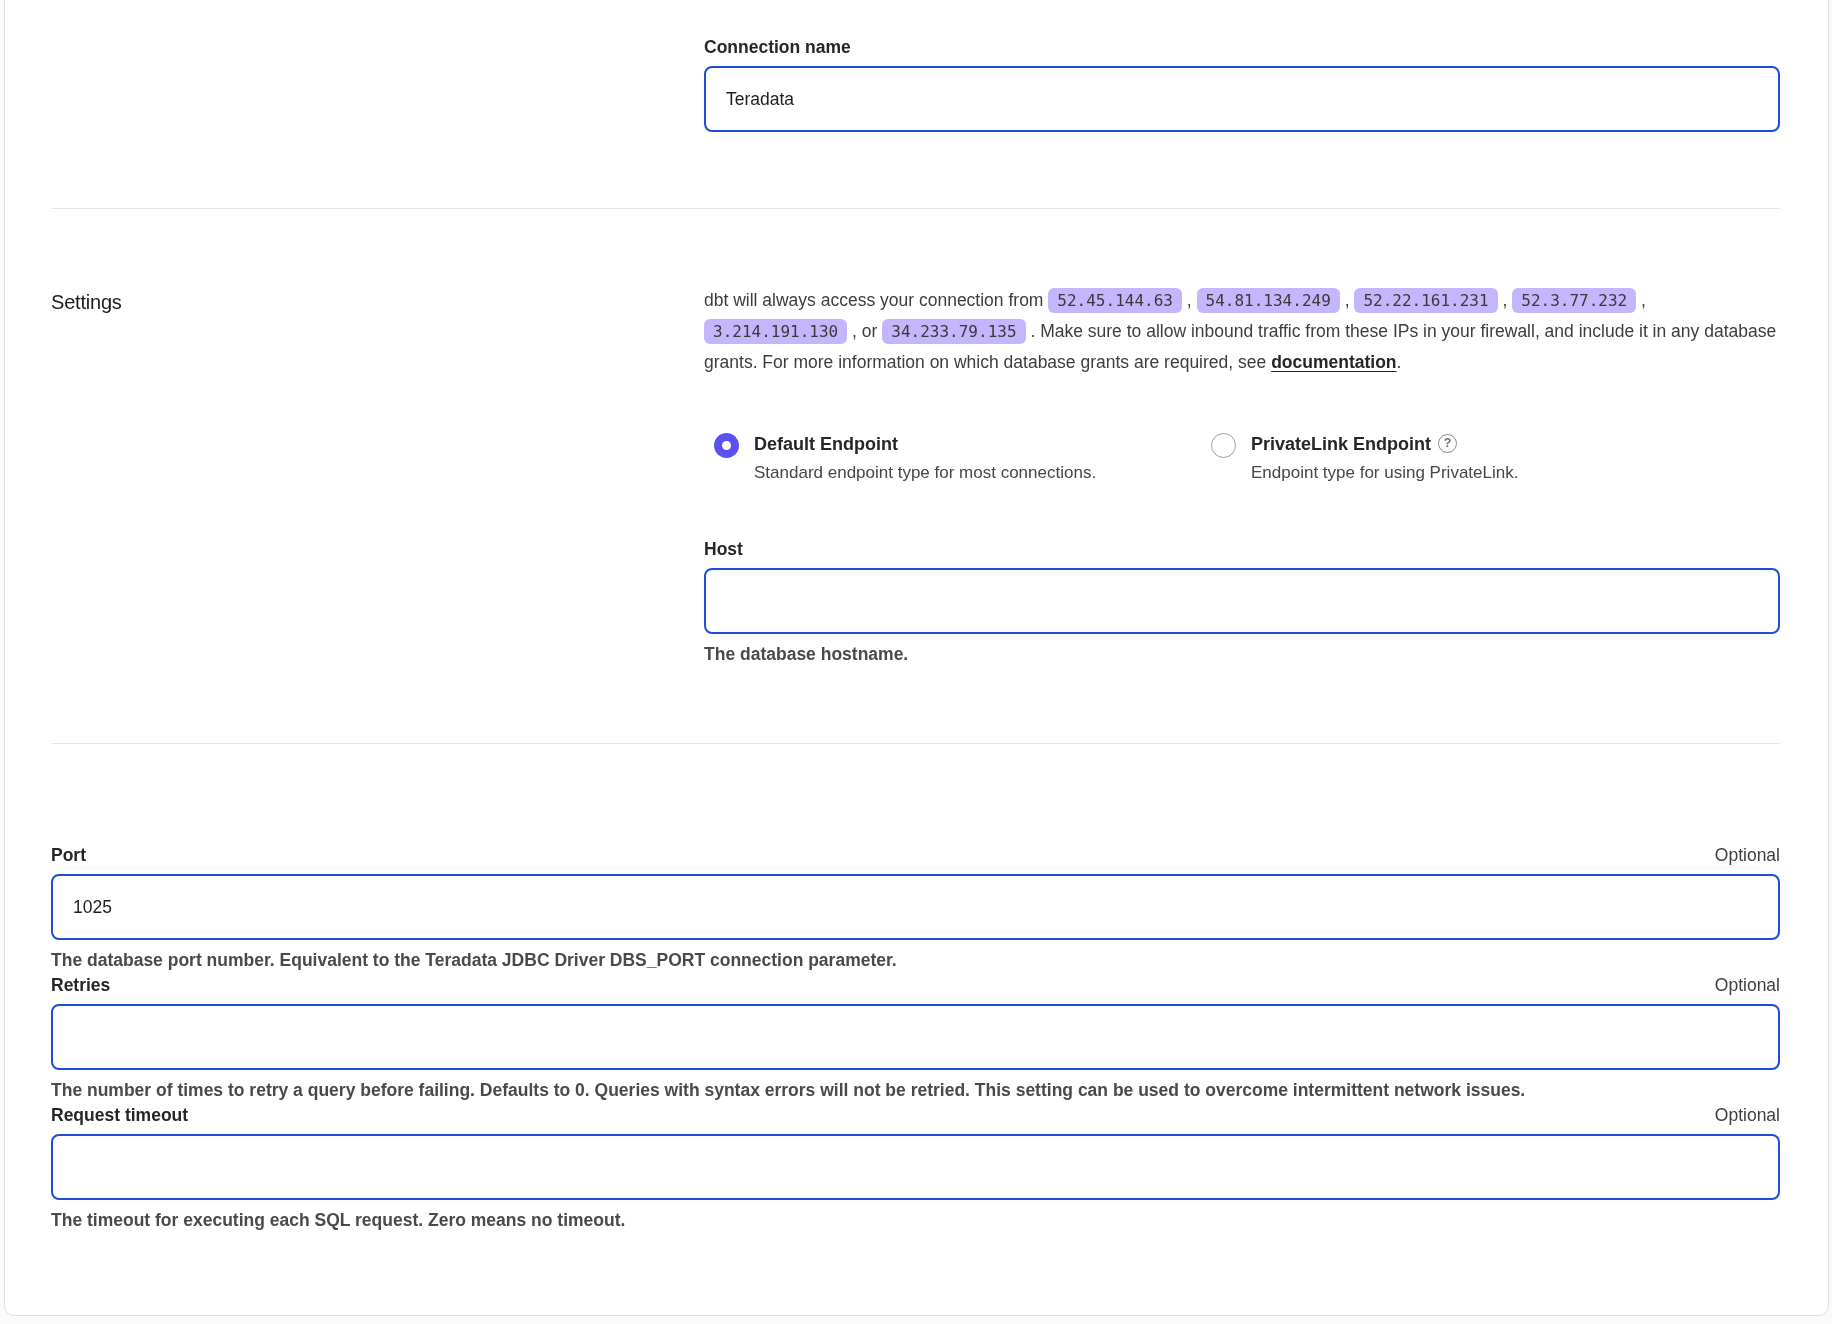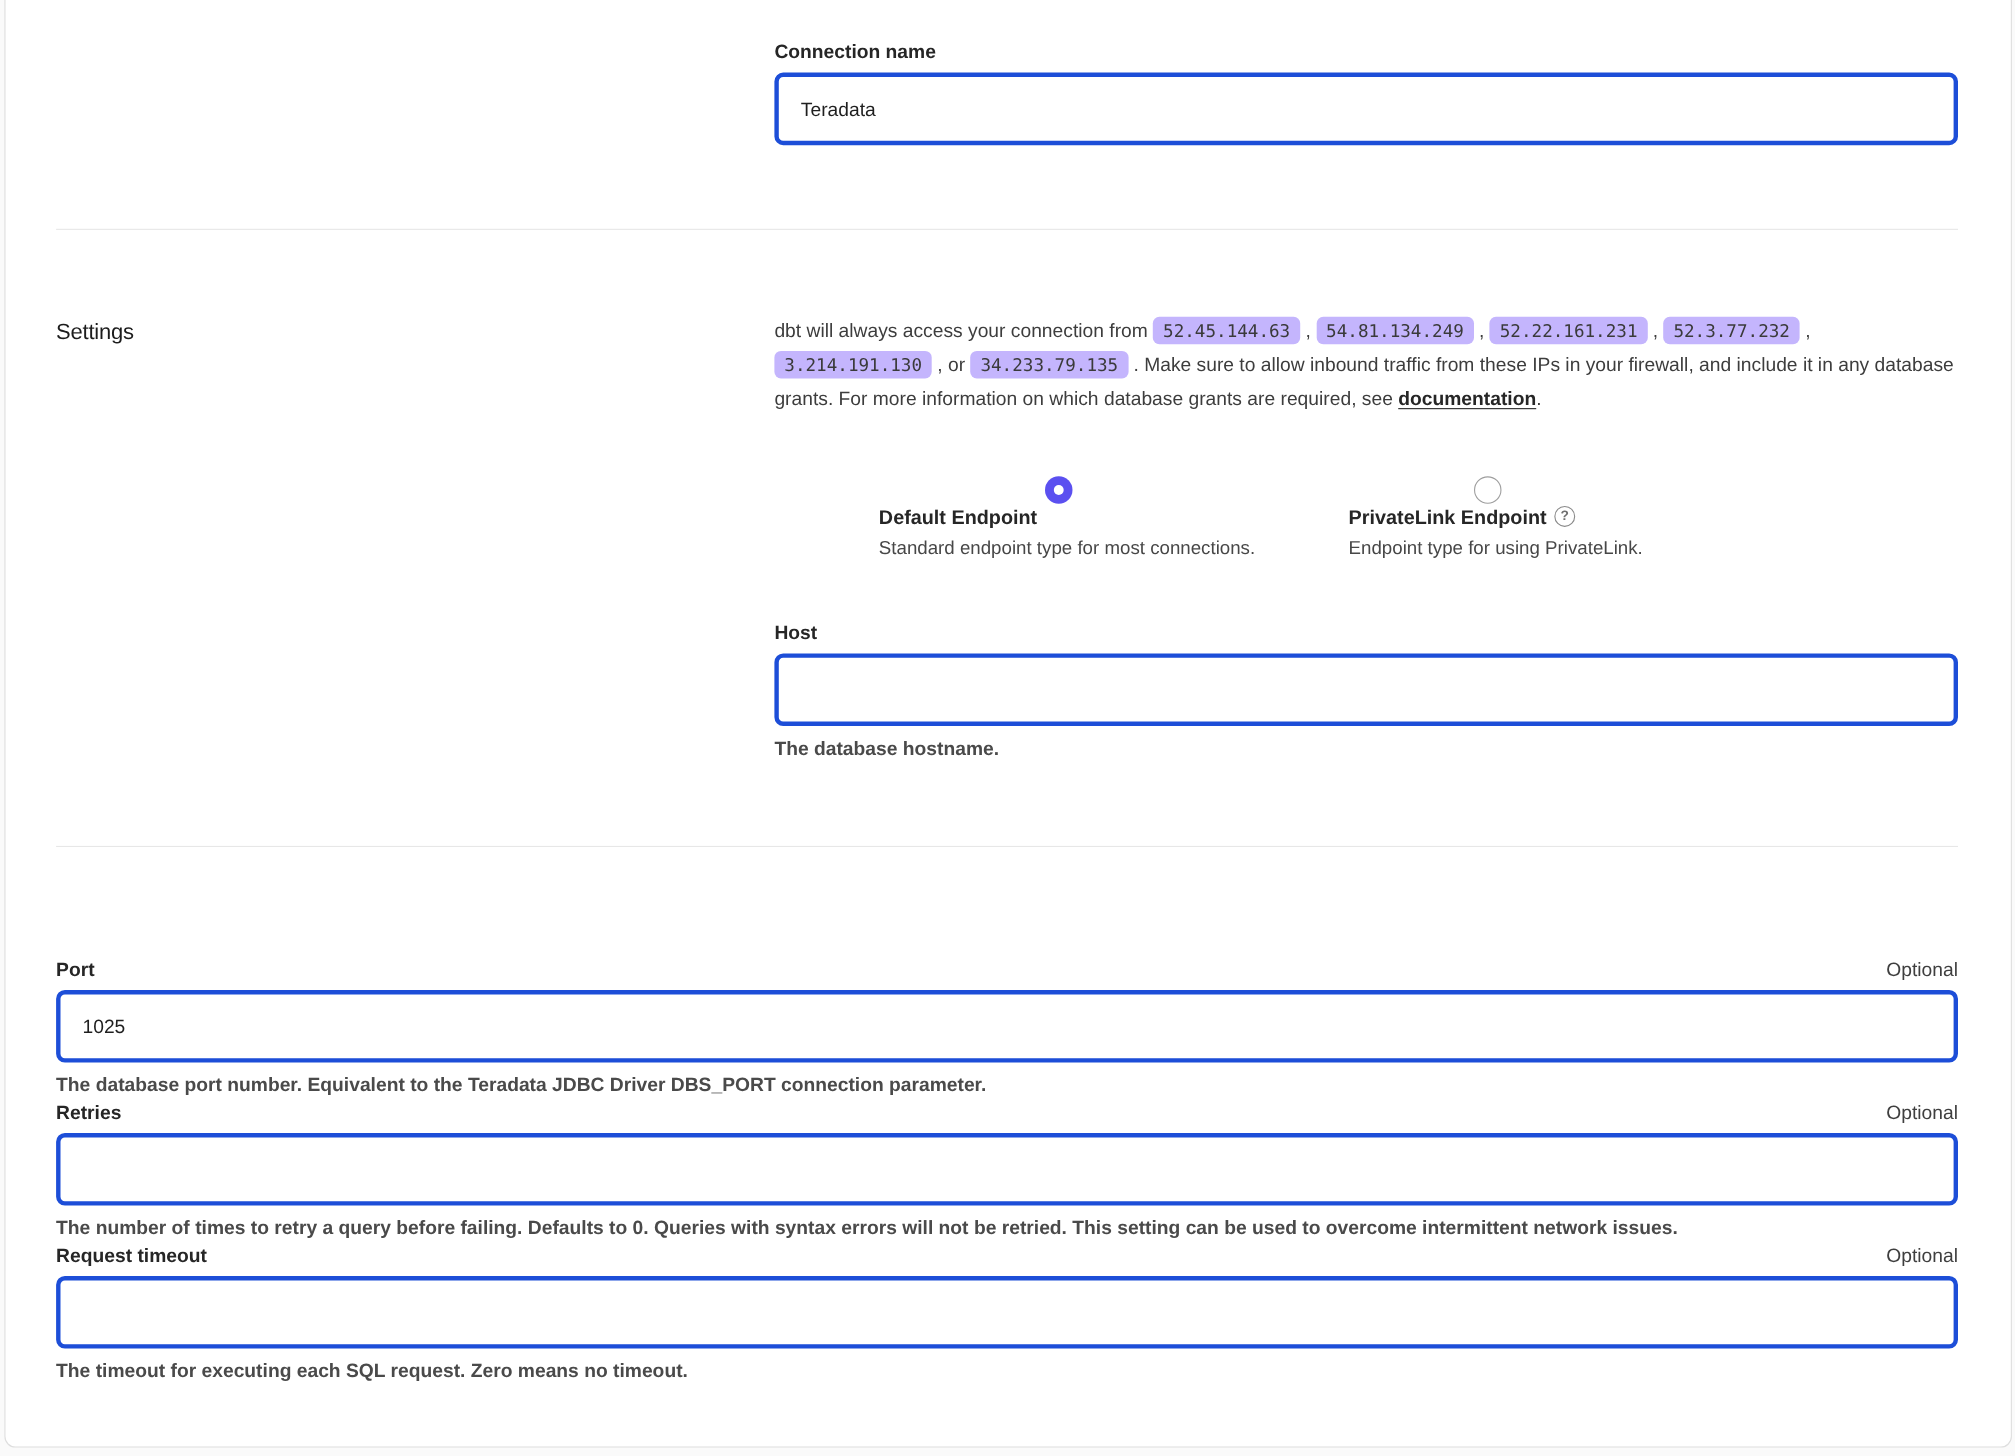--- a/index.html
+++ b/index.html
@@ -37,21 +37,21 @@
     display: block;
     font-size: 17.5px;
     font-weight: 600;
     color: #262626;
     line-height: 24px;
   }
   .text-input {
     display: block;
     width: 100%;
     height: 66px;
-    border: 4px solid #1d4ed8;
+    border: 2px solid #1d4ed8;
     border-radius: 8px;
     background: #fff;
     font-family: "Liberation Sans", sans-serif;
     font-size: 17.5px;
     color: #1f1f1f;
     padding: 0 20px;
     outline: none;
   }
   .helper {
     font-size: 17.5px;
@@ -93,21 +93,21 @@
     text-decoration: underline;
     text-underline-offset: 3px;
     cursor: pointer;
   }
 
   .radio-group {
     display: flex;
     margin-top: 54px;
     margin-left: 10px;
   }
-  .radio-option { display: flex; align-items: center; flex-direction: column; }
+  .radio-option { display: flex; align-items: flex-start; }
   .radio-option.first { width: 497px; flex-shrink: 0; }
   .radio-circle {
     width: 25px; height: 25px;
     border-radius: 50%;
     flex-shrink: 0;
     margin-top: 1px;
     position: relative;
     cursor: pointer;
   }
   .radio-circle.selected { background: #5b50f0; }

